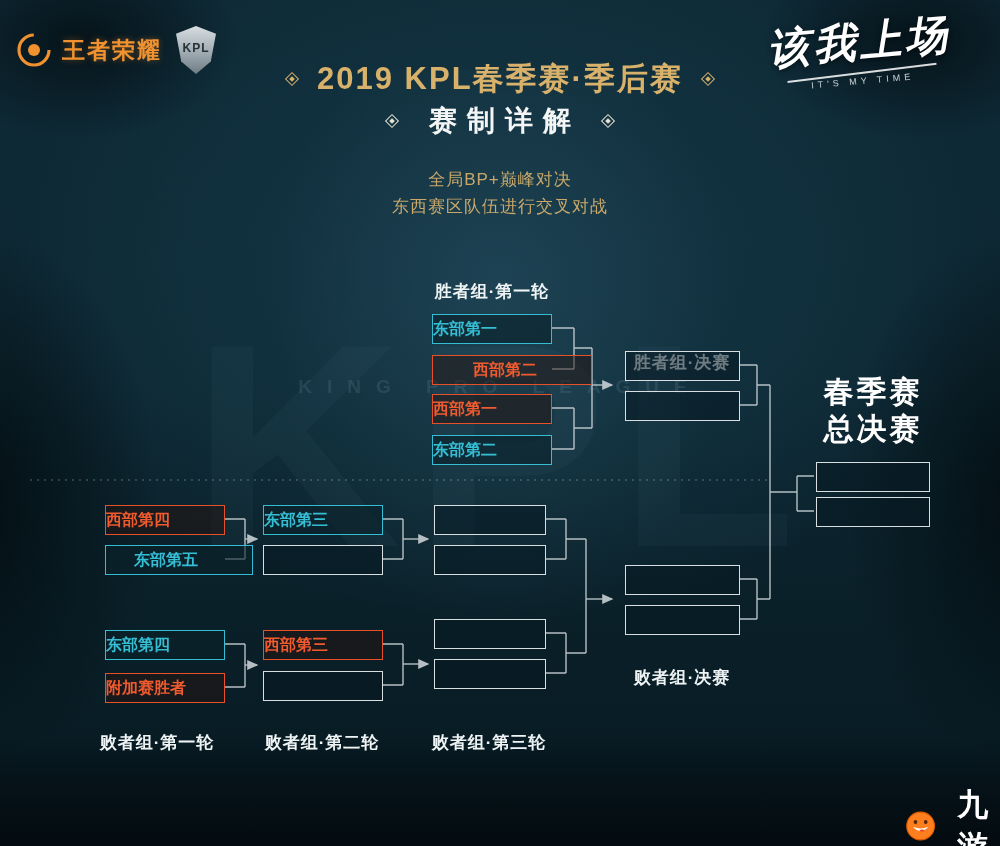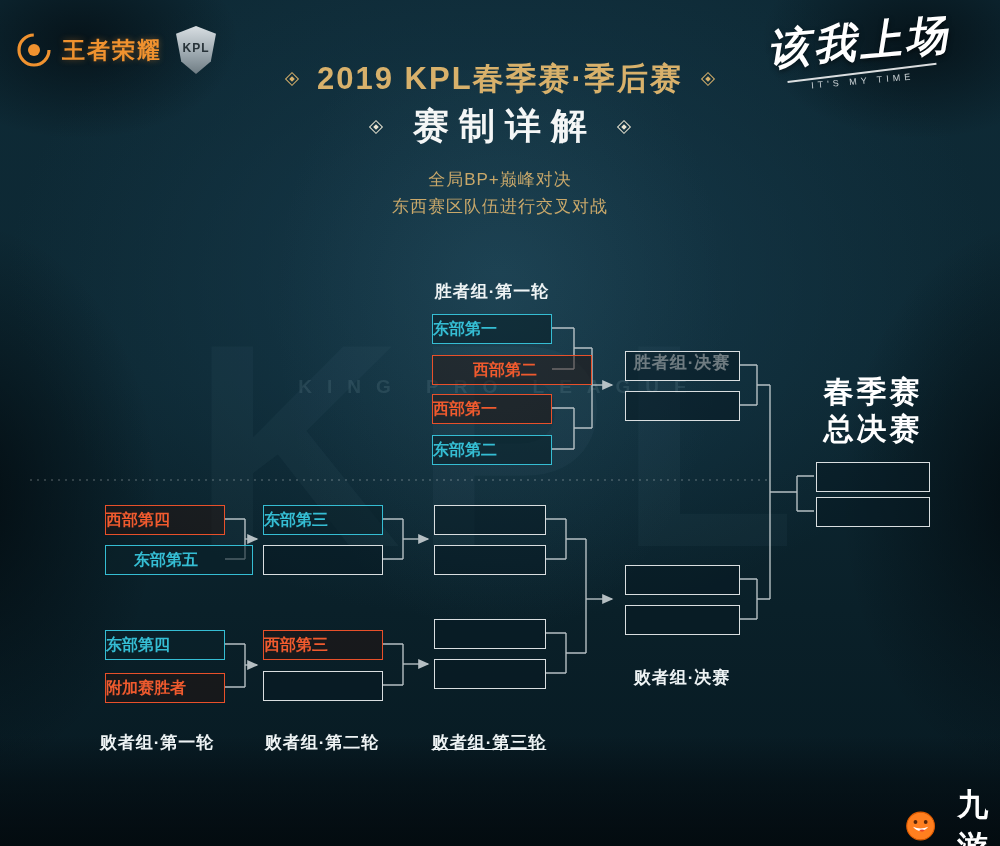--- a/index.html
+++ b/index.html
@@ -37,21 +37,21 @@
   .slogan{position:absolute;right:48px;top:14px;transform:rotate(-5deg);text-align:center;}
   .slogan-main{font-family:"DejaVu Serif","Liberation Serif",serif;font-style:italic;font-weight:bold;
     font-size:42px;color:#ffffff;letter-spacing:4px;text-shadow:0 2px 5px rgba(0,0,0,.5);}
   .slogan-line{width:150px;height:2px;background:#fff;margin:2px auto 2px;transform:rotate(-2deg);opacity:.85;}
   .slogan-sub{font-size:9px;color:#e8edef;letter-spacing:4px;opacity:.85;}
 
   
   .title-row{position:absolute;left:0;top:58px;width:100%;display:flex;align-items:center;justify-content:center;gap:20px;color:#d8b16b;}
   .page-title{font-size:31px;font-weight:bold;letter-spacing:2px;}
   .subtitle-row{position:absolute;left:0;top:102px;width:100%;display:flex;align-items:center;justify-content:center;gap:22px;color:#e9e4d2;}
-  .subtitle{font-size:36px;font-weight:bold;letter-spacing:10px;color:#f4f6f6;text-indent:10px;}
+  .subtitle{font-size:28px;font-weight:bold;letter-spacing:10px;color:#f4f6f6;text-indent:10px;}
   .dmd{position:relative;width:8px;height:8px;border:1px solid currentColor;transform:rotate(45deg);flex:none;}
   .dmd::after{content:"";position:absolute;left:2px;top:2px;right:2px;bottom:2px;background:currentColor;}
   .rules{position:absolute;left:0;top:166px;width:100%;text-align:center;
     color:#c9a86a;font-size:17px;line-height:27px;letter-spacing:1px;}
 
   
   .lbl{position:absolute;color:#eef3f4;font-size:17px;font-weight:bold;letter-spacing:1px;text-align:center;}
   .gf-title{position:absolute;left:810px;top:367px;width:126px;text-align:center;color:#ffffff;
     font-size:30px;font-weight:bold;letter-spacing:3px;line-height:37px;margin-top:6px;}
 
@@ -141,21 +141,21 @@
       <path d="M546 519 H566 M546 559 H566 M566 519 V559 M566 539 H586 M546 633 H566 M546 673 H566 M566 633 V673 M566 653 H586 M586 539 V653"></path>
       <path d="M586 599 H612" marker-end="url(#arw)"></path>
     </g>
   </svg>
 
   <div class="lbl" style="left:422px;top:280px;width:140px;">胜者组·第一轮</div>
   <div class="lbl" style="left:612px;top:303px;width:140px;margin-top:48px;">胜者组·决赛</div>
   <div class="lbl" style="left:612px;top:666px;width:140px;">败者组·决赛</div>
   <div class="lbl" style="left:87px;top:731px;width:140px;">败者组·第一轮</div>
   <div class="lbl" style="left:252px;top:731px;width:140px;">败者组·第二轮</div>
-  <div class="lbl" style="left:419px;top:731px;width:140px;text-decoration:underline;">败者组·第三轮</div>
+  <div class="lbl" style="left:419px;top:731px;width:140px;">败者组·第三轮</div>
 
   <div class="gf-title">
     <div>春季赛</div>
     <div>总决赛</div>
   </div>
 
   <div class="box cwb" style="top:314px;" data-region="east"><span>东部第一</span></div>
   <div class="box cwb" style="top:355px;padding-left:40px;" data-region="west"><span>西部第二</span></div>
   <div class="box cwb" style="top:394px;" data-region="west"><span>西部第一</span></div>
   <div class="box cwb" style="top:435px;" data-region="east"><span>东部第二</span></div>

